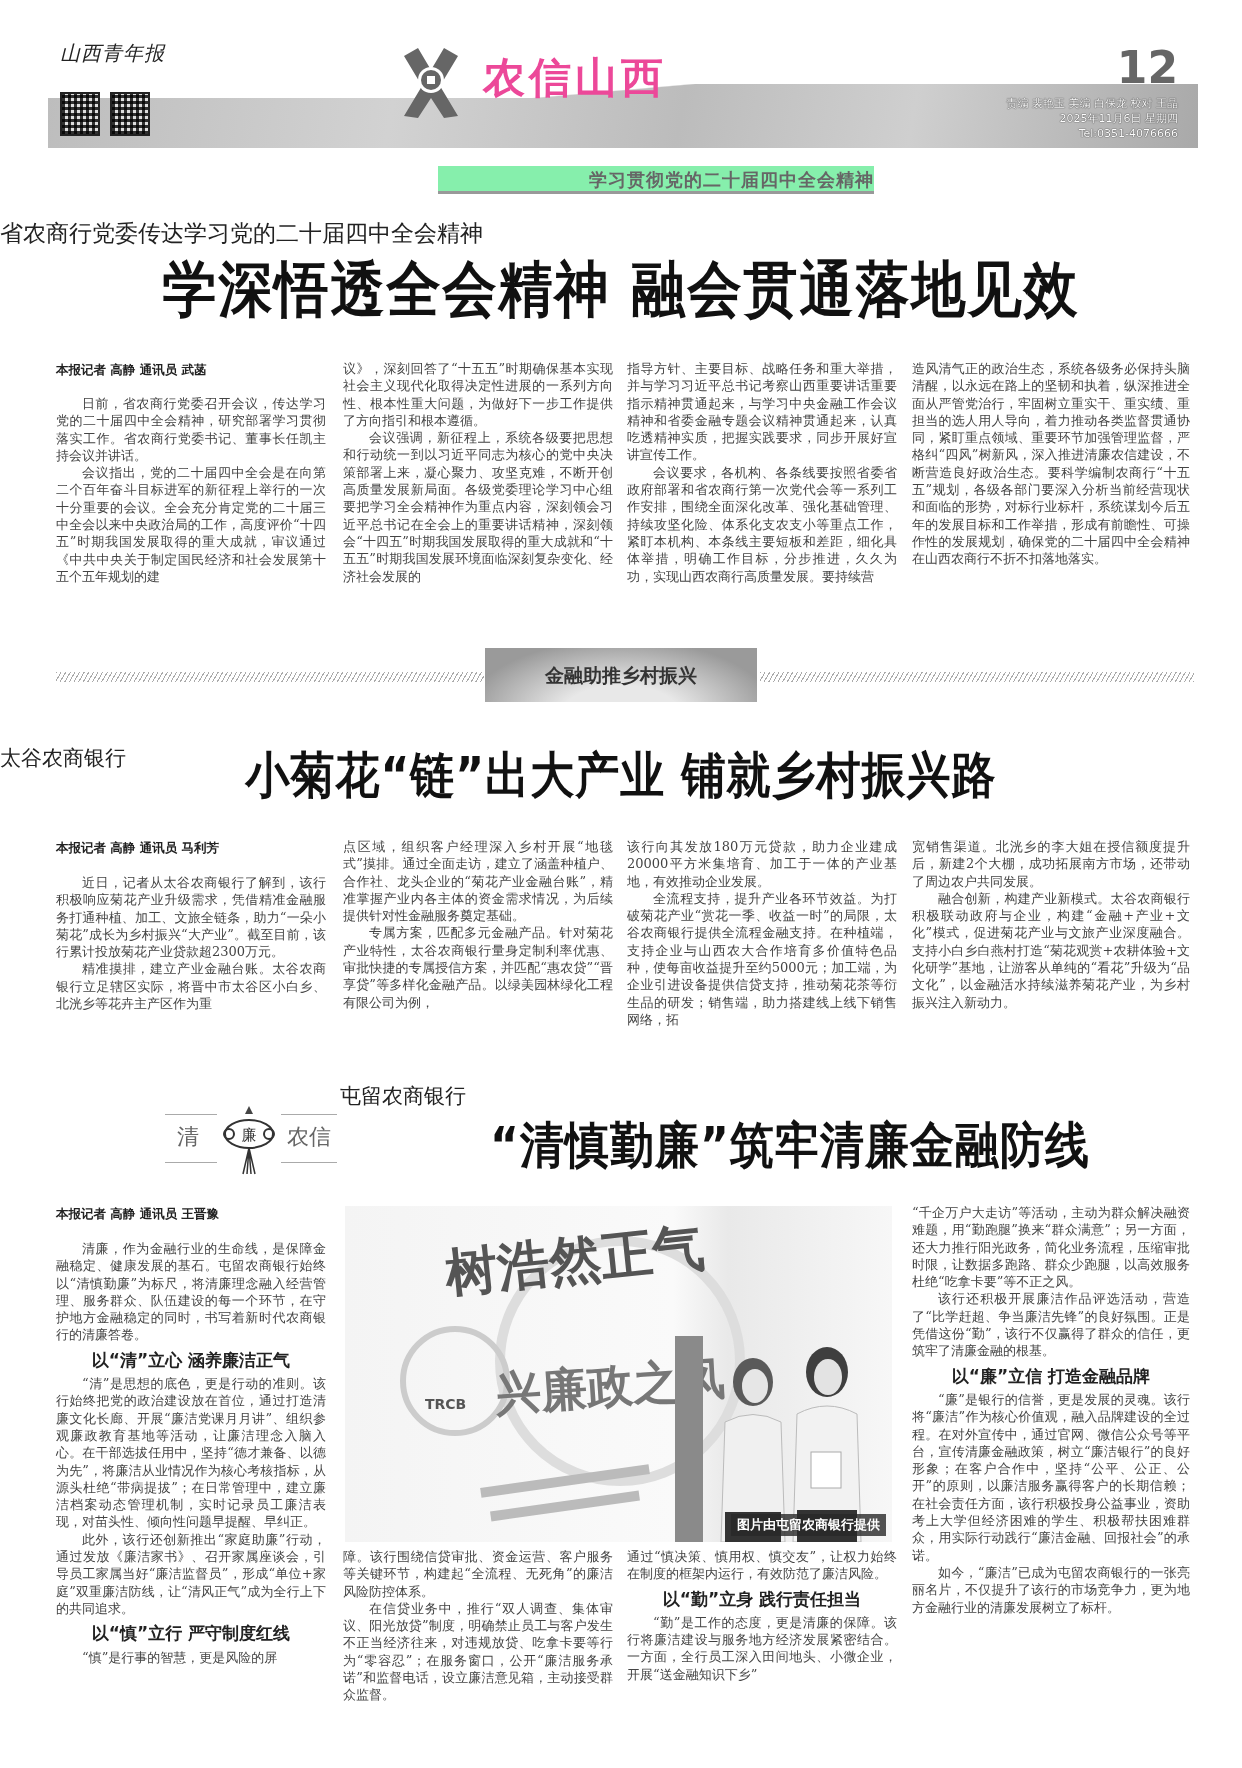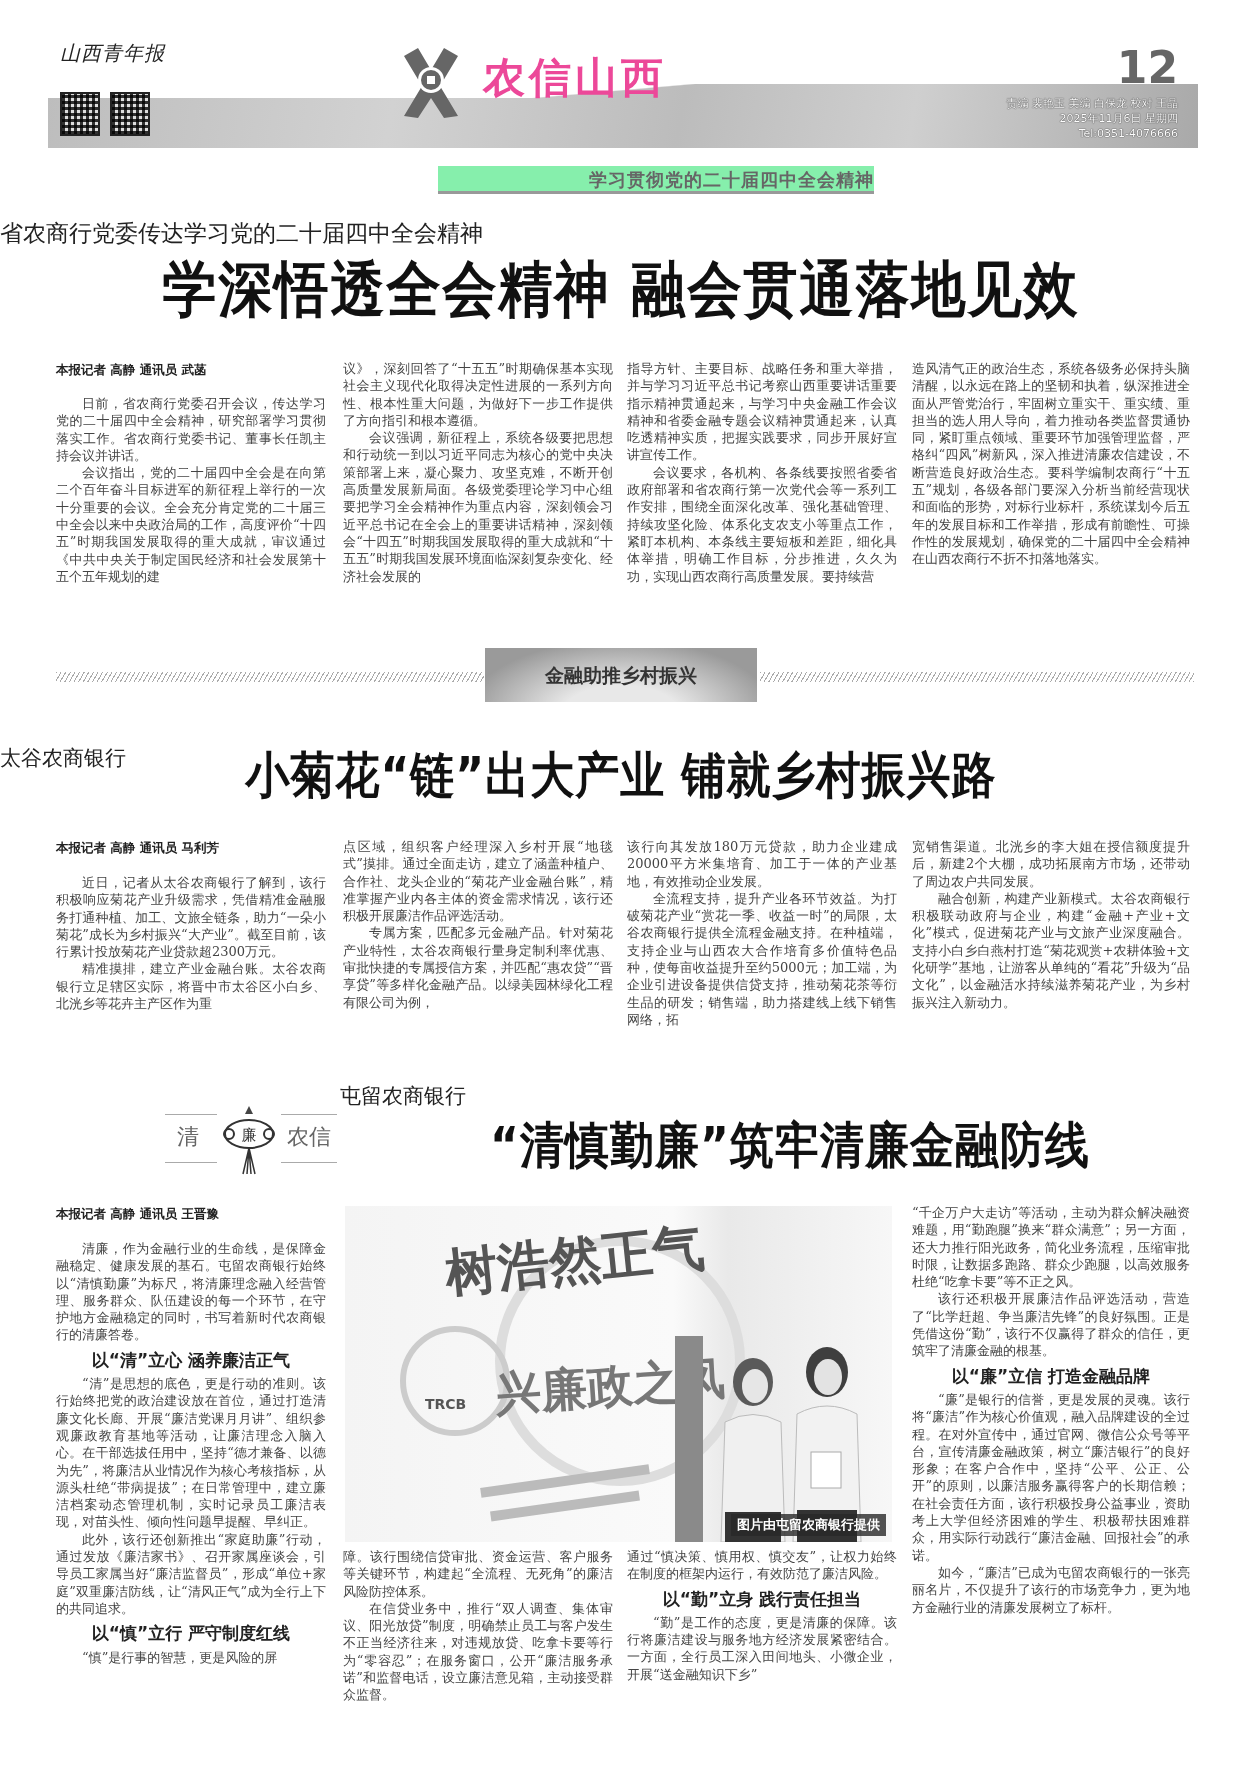--- a/index.html
+++ b/index.html
@@ -116,21 +116,21 @@
 <div class="kicker" style="top:716px;font-size:21px;margin-top:28px;">太谷农商银行</div>
 <div class="headline" style="top:746px;font-size:44px;letter-spacing:1px;transform:scaleY(1.12);">小菊花“链”出大产业 铺就乡村振兴路</div>
 
 <div class="byline" style="left:56px;top:840px;">本报记者 高静 通讯员 马利芳</div>
 
 <div class="col" style="left:56px;top:874px;width:270px;">
   <p>近日，记者从太谷农商银行了解到，该行积极响应菊花产业升级需求，凭借精准金融服务打通种植、加工、文旅全链条，助力“一朵小菊花”成长为乡村振兴“大产业”。截至目前，该行累计投放菊花产业贷款超2300万元。</p>
   <p>精准摸排，建立产业金融台账。太谷农商银行立足辖区实际，将晋中市太谷区小白乡、北洸乡等花卉主产区作为重</p>
 </div>
 <div class="col" style="left:343px;top:838px;width:270px;">
-  <p class="cont">点区域，组织客户经理深入乡村开展“地毯式”摸排。通过全面走访，建立了涵盖种植户、合作社、龙头企业的“菊花产业金融台账”，精准掌握产业内各主体的资金需求情况，该行还积极开展廉洁作品评选活动。</p>
+  <p class="cont">点区域，组织客户经理深入乡村开展“地毯式”摸排。通过全面走访，建立了涵盖种植户、合作社、龙头企业的“菊花产业金融台账”，精准掌握产业内各主体的资金需求情况，为后续提供针对性金融服务奠定基础。</p>
   <p>专属方案，匹配多元金融产品。针对菊花产业特性，太谷农商银行量身定制利率优惠、审批快捷的专属授信方案，并匹配“惠农贷”“晋享贷”等多样化金融产品。以绿美园林绿化工程有限公司为例，</p>
 </div>
 <div class="col" style="left:627px;top:838px;width:270px;">
   <p class="cont">该行向其发放180万元贷款，助力企业建成20000平方米集培育、加工于一体的产业基地，有效推动企业发展。</p>
   <p>全流程支持，提升产业各环节效益。为打破菊花产业“赏花一季、收益一时”的局限，太谷农商银行提供全流程金融支持。在种植端，支持企业与山西农大合作培育多价值特色品种，使每亩收益提升至约5000元；加工端，为企业引进设备提供信贷支持，推动菊花茶等衍生品的研发；销售端，助力搭建线上线下销售网络，拓</p>
 </div>
 <div class="col" style="left:912px;top:838px;width:278px;">
   <p class="cont">宽销售渠道。北洸乡的李大姐在授信额度提升后，新建2个大棚，成功拓展南方市场，还带动了周边农户共同发展。</p>
   <p>融合创新，构建产业新模式。太谷农商银行积极联动政府与企业，构建“金融+产业+文化”模式，促进菊花产业与文旅产业深度融合。支持小白乡白燕村打造“菊花观赏+农耕体验+文化研学”基地，让游客从单纯的“看花”升级为“品文化”，以金融活水持续滋养菊花产业，为乡村振兴注入新动力。</p>
 </div>

